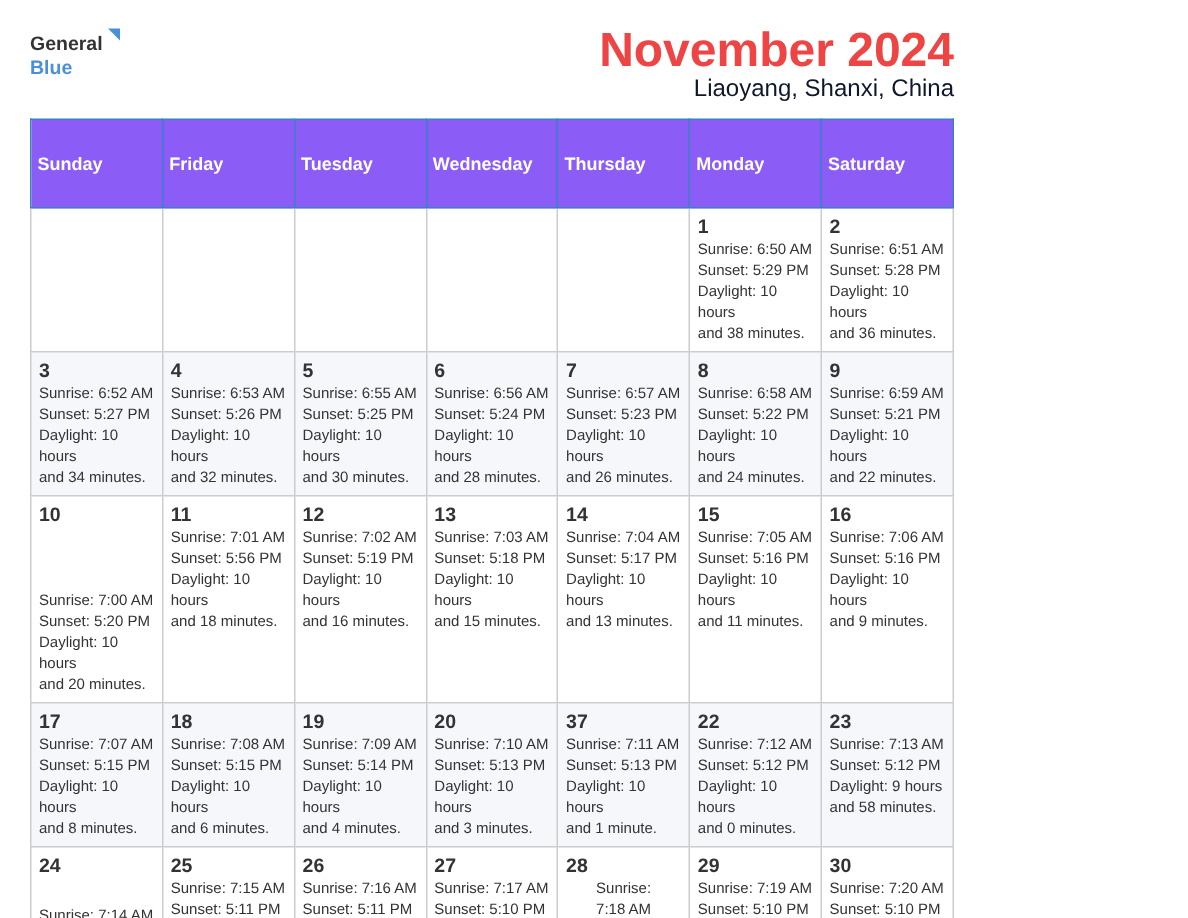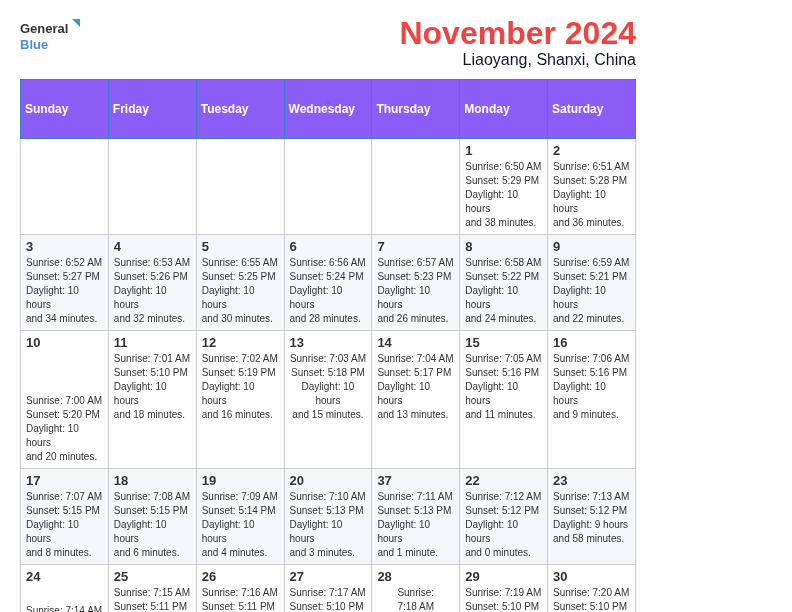--- a/index.html
+++ b/index.html
@@ -187,34 +187,34 @@
           <td>
             <span class="day-num">10</span>
             <div class="day-info" style="white-space: pre-line; margin-top: 44px;">Sunrise: 7:00 AM
 Sunset: 5:20 PM
 Daylight: 10 hours
 and 20 minutes.</div>
           </td>
           <td>
             <span class="day-num">11</span>
             <div class="day-info" style="white-space: pre-line;">Sunrise: 7:01 AM
-Sunset: 5:10 PM
+Sunset: 5:56 PM
 Daylight: 10 hours
 and 18 minutes.</div>
           </td>
           <td>
             <span class="day-num">12</span>
             <div class="day-info" style="white-space: pre-line;">Sunrise: 7:02 AM
 Sunset: 5:19 PM
 Daylight: 10 hours
 and 16 minutes.</div>
           </td>
           <td>
             <span class="day-num">13</span>
-            <div class="day-info" style="white-space: pre-line; text-align: center;">Sunrise: 7:03 AM
+            <div class="day-info" style="white-space: pre-line;">Sunrise: 7:03 AM
 Sunset: 5:18 PM
 Daylight: 10 hours
 and 15 minutes.</div>
           </td>
           <td>
             <span class="day-num">14</span>
             <div class="day-info" style="white-space: pre-line;">Sunrise: 7:04 AM
 Sunset: 5:17 PM
 Daylight: 10 hours
 and 13 minutes.</div>

